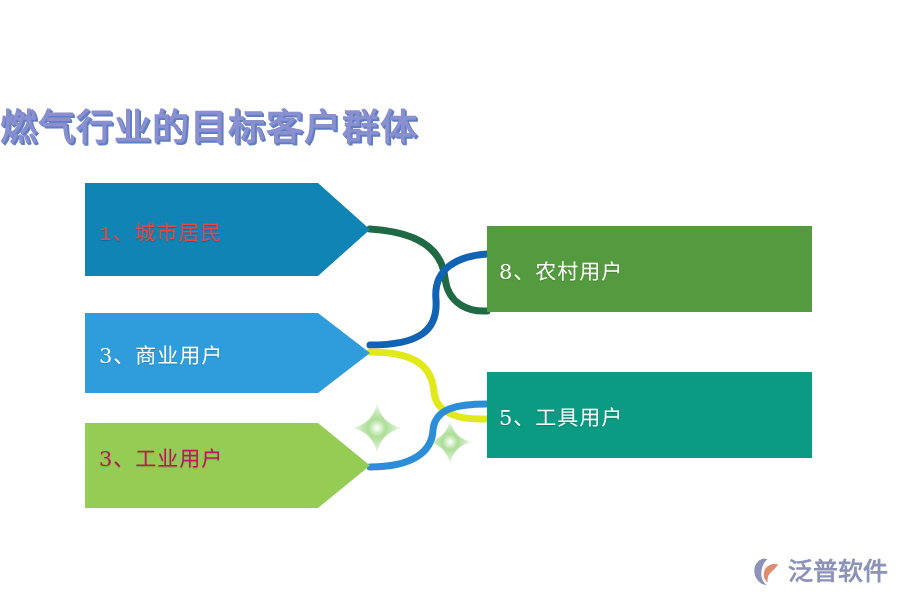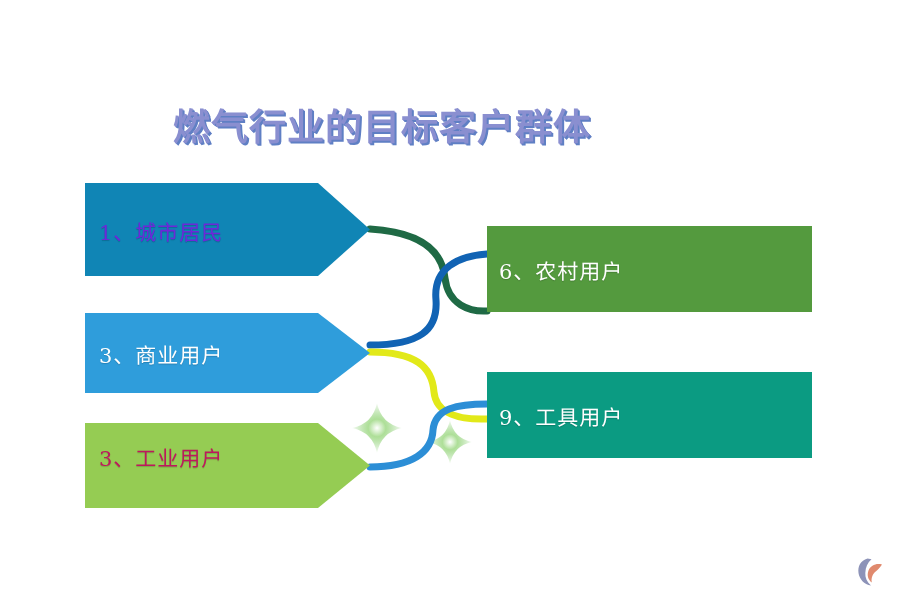--- a/index.html
+++ b/index.html
@@ -22,21 +22,21 @@
     background: #ffffff;
     overflow: hidden;
   }
 
   
   #title {
     position: absolute;
     left: 0;
     top: 104px;
     width: 764px;
-    text-align: center;
+    text-align: left;
     font-family: "DejaVu Serif", "Liberation Serif", serif;
     font-size: 37px;
     font-weight: 700;
     letter-spacing: 1px;
     color: #8a8fd0;
     text-shadow: 2px 2px 0 #5f7fc4, 1px 1px 0 #7d86cc;
     white-space: nowrap;
     line-height: 46px;
   }
 
@@ -138,31 +138,32 @@
     <g id="shape-group">
         <polygon points="85,183 318,183 370,229.5 318,276 85,276" fill="#1085b5"></polygon>
         <polygon points="85,313 318,313 370,353 318,393 85,393" fill="#2f9ddb"></polygon>
         <polygon points="85,423 318,423 370,465.5 318,508 85,508" fill="#95cc53"></polygon>
         <rect x="487" y="226" width="325" height="86" fill="#549a3e"></rect>
         <rect x="487" y="372" width="325" height="86" fill="#0b9b82"></rect>
       </g>
   </svg>
 
   <div id="label-group">
-      <div class="box-label" style="left: 99px; top: 215.5px; color: #6d28d9;">1、城市居民</div>
+      <div class="box-label" style="left: 99px; top: 215.5px; color: #ef4444; font-family: Liberation Mono, monospace;">1、城市居民</div>
       <div class="box-label" style="left: 99px; top: 339px; color: rgb(255, 255, 255);">3、商业用户</div>
       <div class="box-label" style="left: 99px; top: 442px; color: #be185d;">3、工业用户</div>
-      <div class="box-label" style="left: 499px; top: 255px; color: rgb(255, 255, 255);">6、农村用户</div>
-      <div class="box-label" style="left: 499px; top: 401px; color: rgb(255, 255, 255);">9、工具用户</div>
+      <div class="box-label" style="left: 499px; top: 255px; color: rgb(255, 255, 255);">8、农村用户</div>
+      <div class="box-label" style="left: 499px; top: 401px; color: rgb(255, 255, 255);">5、工具用户</div>
     </div>
 
   <div id="logo">
     <div id="logo-row">
       <svg id="logo-mark" viewBox="0 0 32 32">
         <path d="M11.5 2.5 C4.5 4.5 1.5 10.5 2.5 17 C3.4 23 8 28.5 15 29.5
                  C11 26 9 22 9.3 17 C9.6 11 11.5 6.5 15.5 3.2 Z" fill="#8d93b8"></path>
         <path d="M26 8.5 C20 7 14.5 9.5 12.5 14.5 C10.7 19 12 23.8 15.8 26.5
                  C15 22 16.5 18 20 15.3 C22.4 13.4 24.5 11 26 8.5 Z" fill="#e08a6e"></path>
       </svg>
+      <div id="logo-word">泛普软件</div>
     </div>
   </div>
 
 </div>
 
 </body></html>

